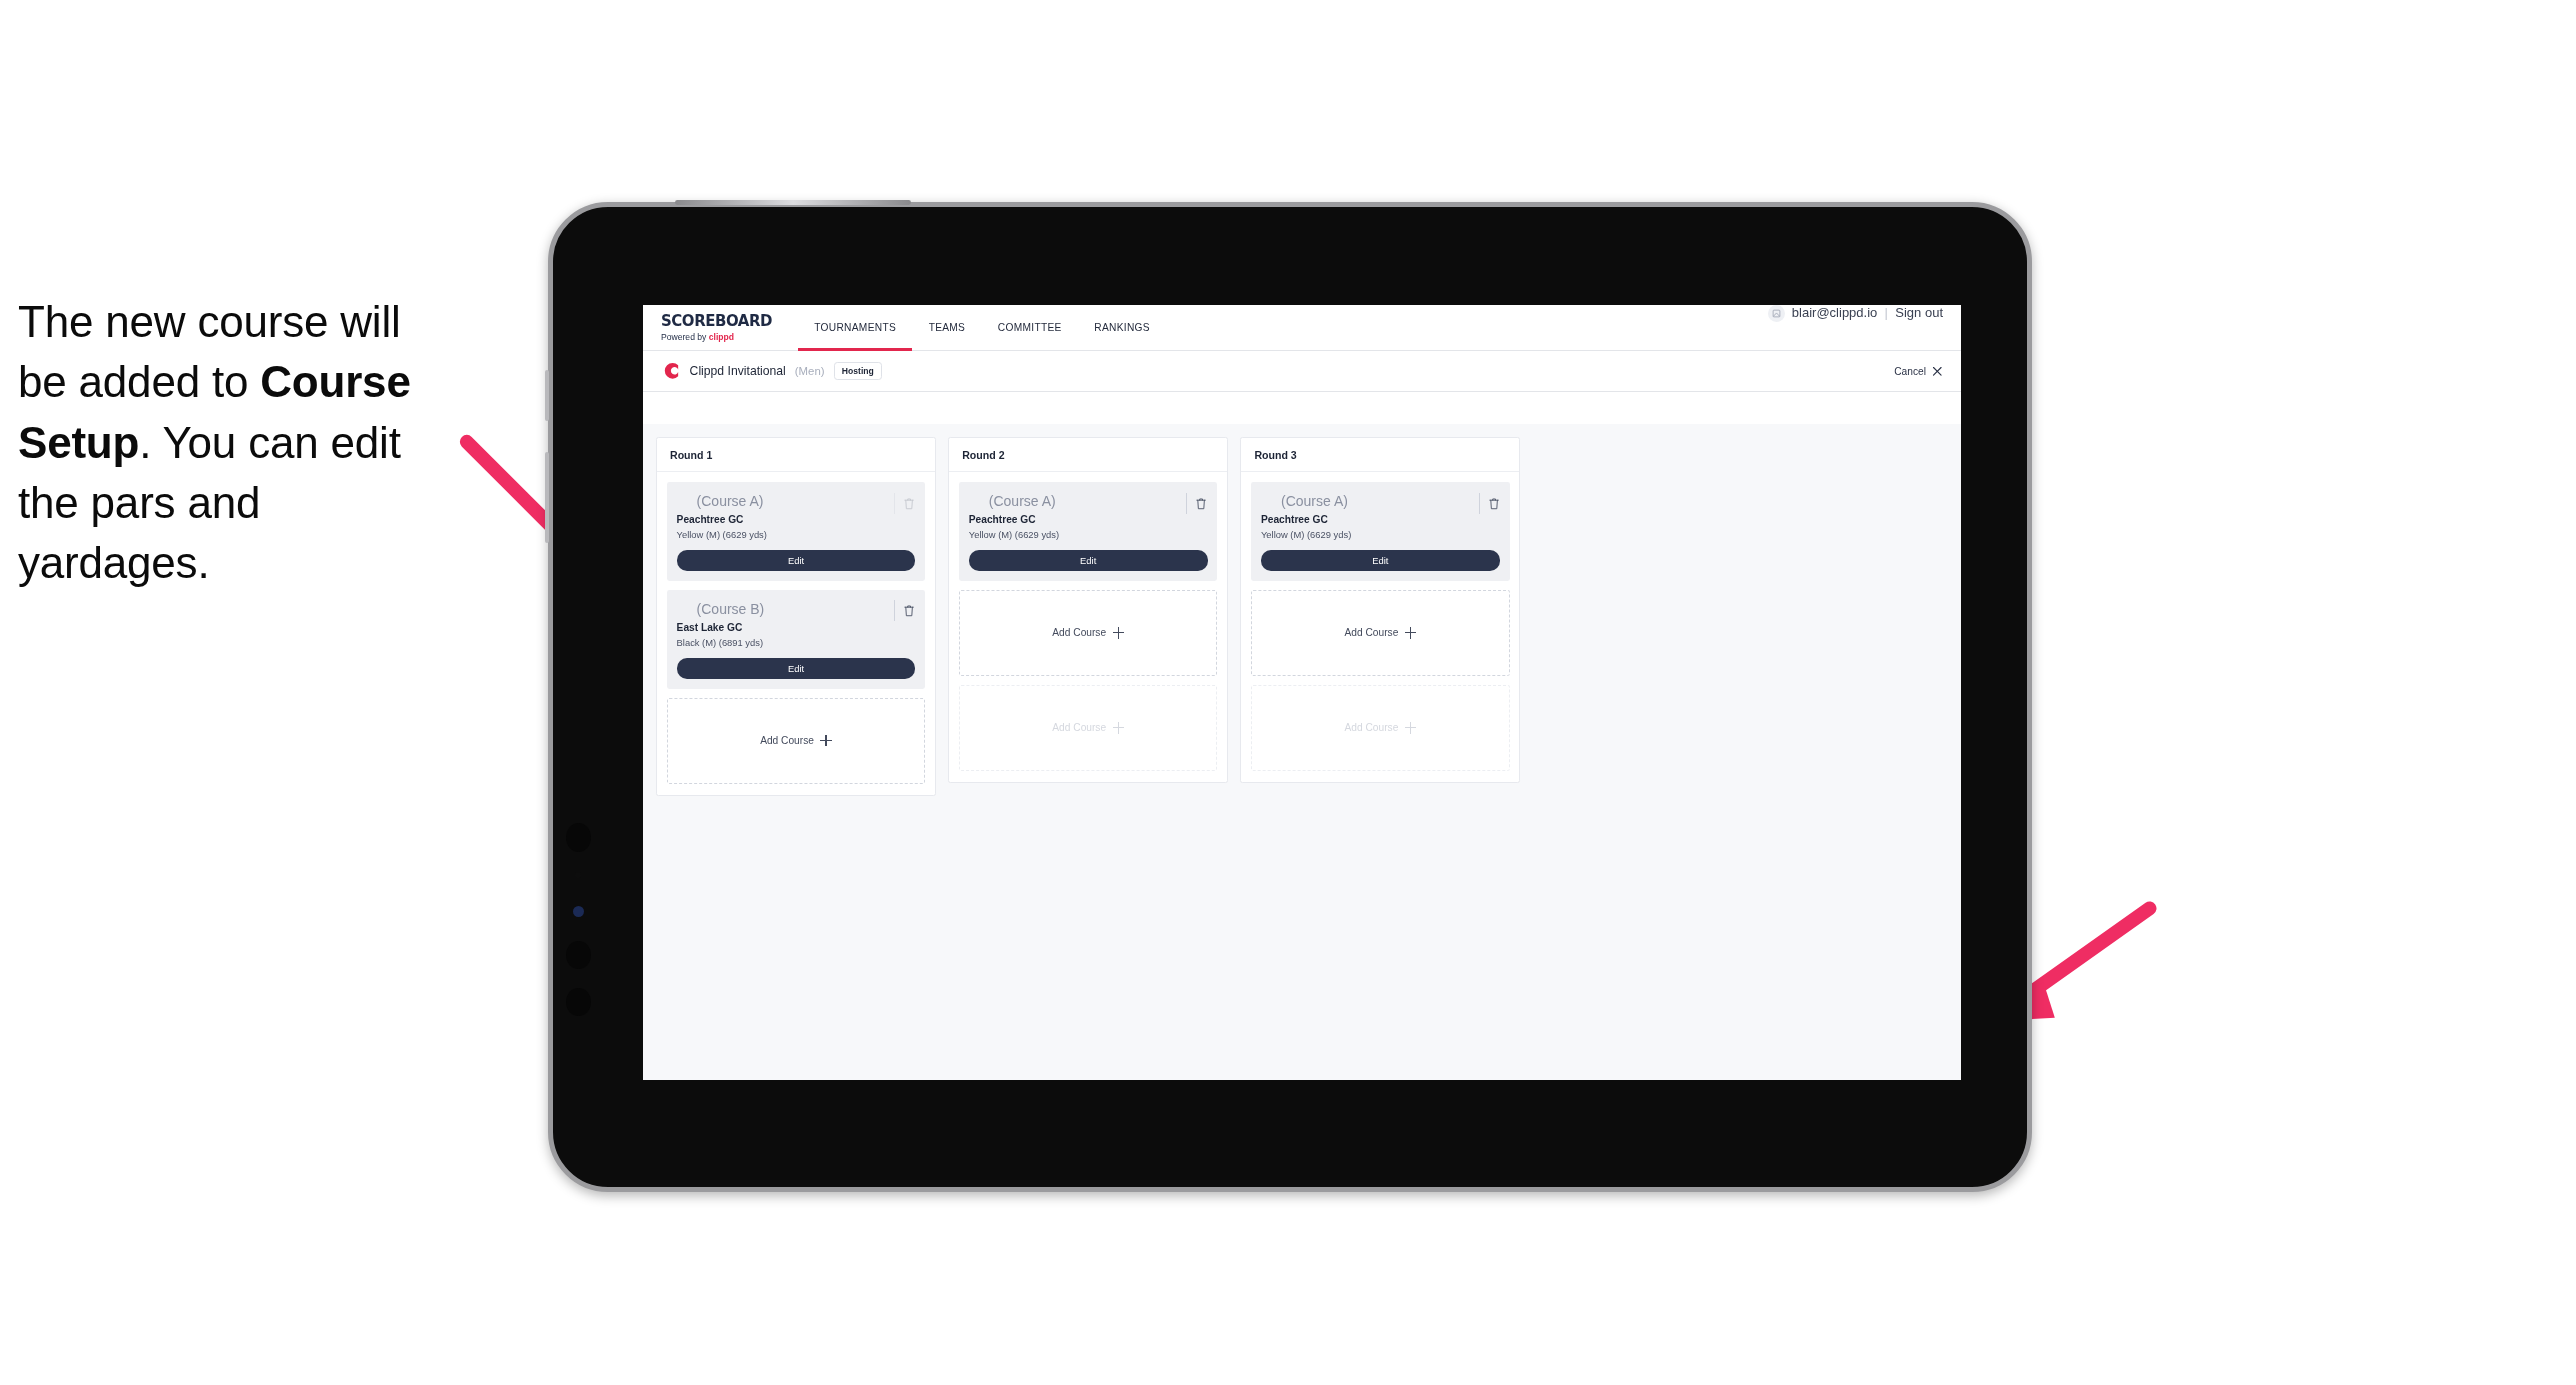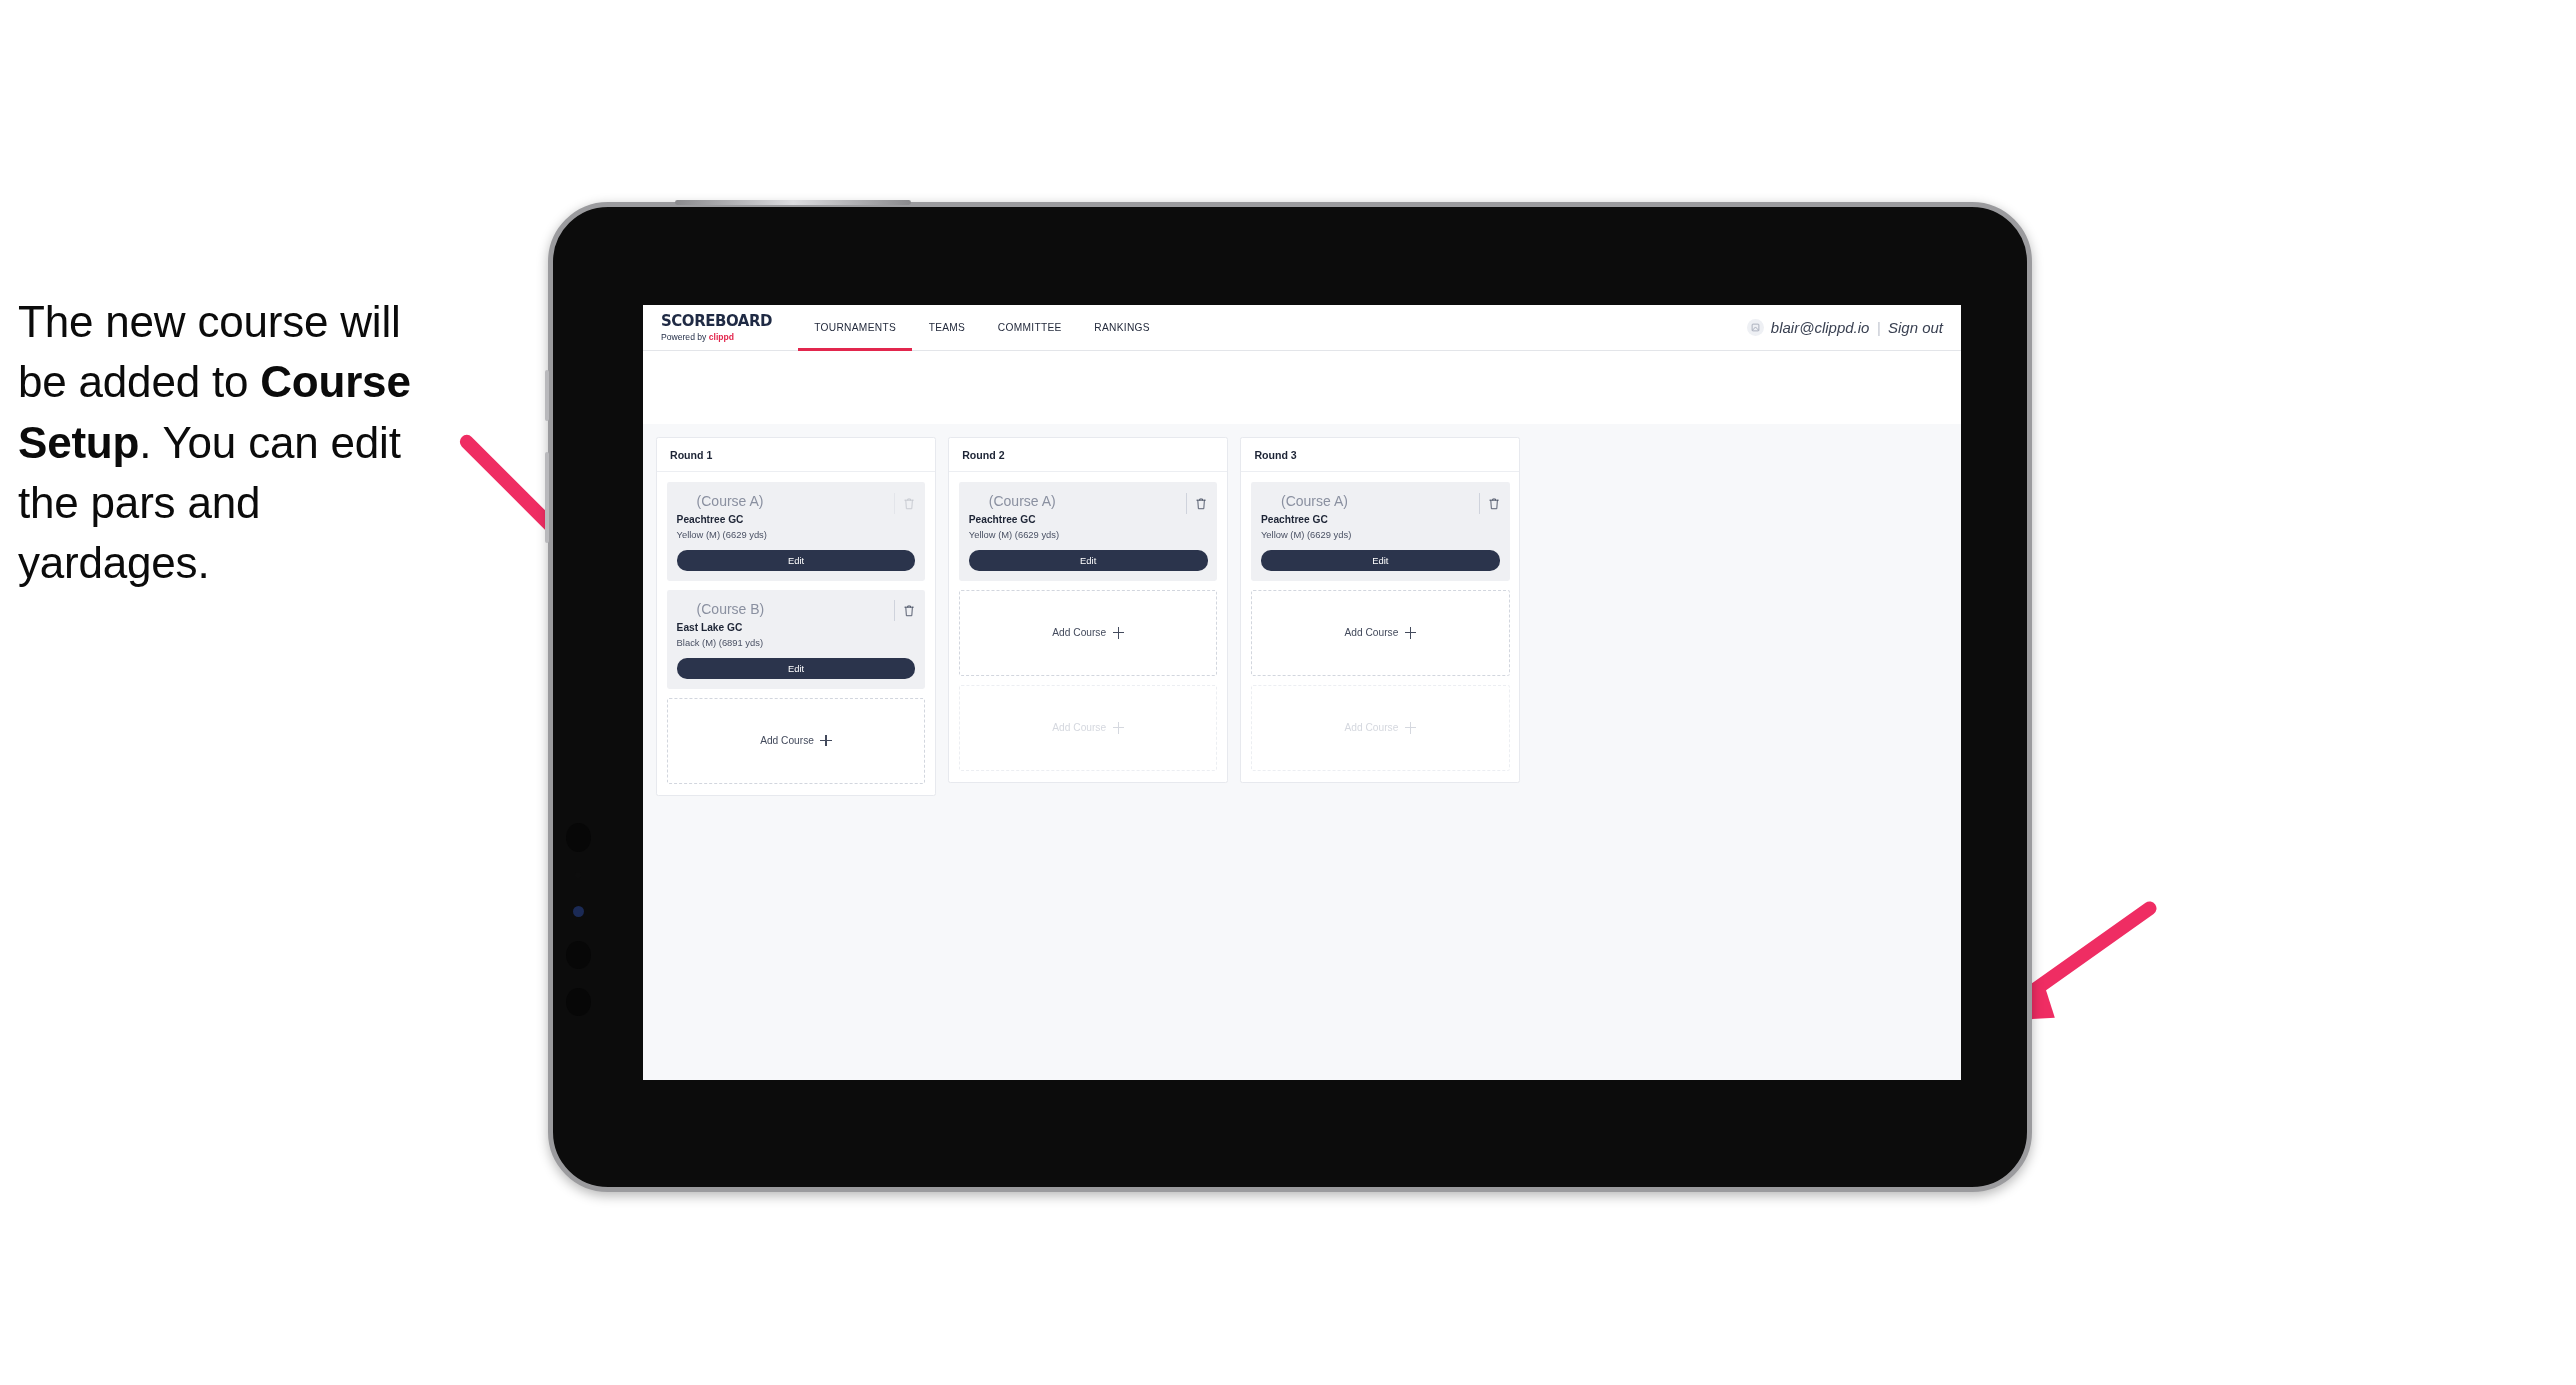--- a/index.html
+++ b/index.html
@@ -82,22 +82,22 @@
   .navitem {
     display: flex; align-items: center; padding: 0 16.3px;
     font-size: 10.2px; letter-spacing: 0.3px; color: #242b3d;
     position: relative; cursor: pointer; white-space: nowrap;
   }
   .navitem.active::after {
     content:""; position: absolute; left: 0; right: 0; bottom: -0.8px;
     height: 2.4px; background: #e2264d;
   }
   #topnav-right {
-    margin-left: auto; display: flex; align-items: center; gap: 7.3px;
-    padding-right: 18px; font-size: 15px; color: #3a4152; font-style: italic;
+    margin-left: auto; display: flex; align-items: flex-start; gap: 7.3px;
+    padding-right: 18px; font-size: 13px; color: #3a4152;
   }
   #avatar {
     width: 17px; height: 17px; border-radius: 50%; background: #eef0f4;
     display: flex; align-items: center; justify-content: center;
     color: #9aa1b0; font-size: 8.2px;
   }
   .sep { color: #c3c7d1; }
   #signout { cursor: pointer; }
 
   
@@ -232,20 +232,37 @@
               <rect x="2" y="2" width="12" height="12" rx="1.5"></rect>
                 <path d="M2.5 13 L8 7 L13.5 13"></path>
             </svg>
           </div>
           <span>blair@clippd.io</span>
           <span class="sep">|</span>
           <span id="signout">Sign out</span>
         </div>
       </div>
 
+      <div id="tbar">
+        <div id="clogo">
+          <svg width="19.6" height="19.6" viewBox="0 0 24 24">
+            <path d="M21 5.2 A9.6 9.6 0 1 0 21 18.8 L21 13.6 A4.6 4.6 0 1 1 21 10.4 Z" fill="#e2264d"></path>
+          </svg>
+        </div>
+        <span id="tname">Clippd Invitational</span>
+        <span id="tgender">(Men)</span>
+        <span id="hosting">Hosting</span>
+        <div id="tbar-right">
+          <span>Cancel</span>
+          <svg width="10.6" height="10.6" viewBox="0 0 14 14" stroke="#2b3246" stroke-width="1.5" stroke-linecap="round">
+            <line x1="2" y1="2" x2="12" y2="12"></line>
+              <line x1="12" y1="2" x2="2" y2="12"></line>
+          </svg>
+        </div>
+      </div>
 
 
       <div id="content">
         <div id="rounds">
             <div class="round-col">
               <div class="round-head">Round 1</div>
               <div class="round-body">
                 <div class="course-card">
                   <div class="cc-top">
                     <div class="cc-text">

